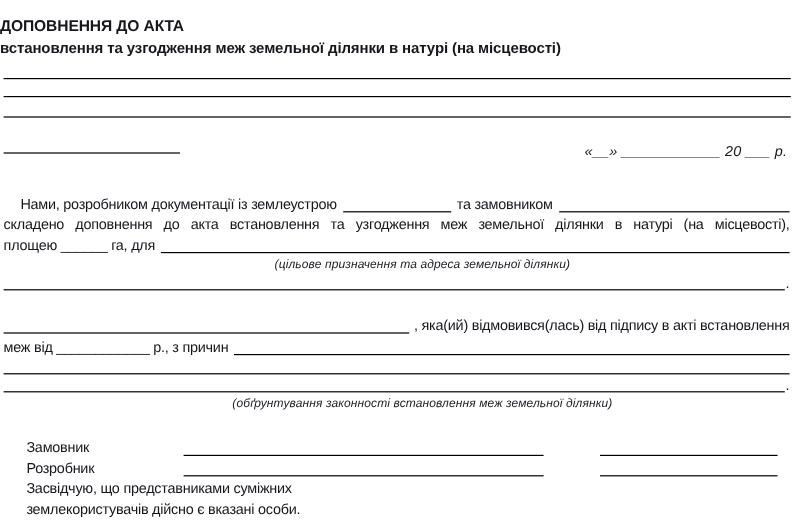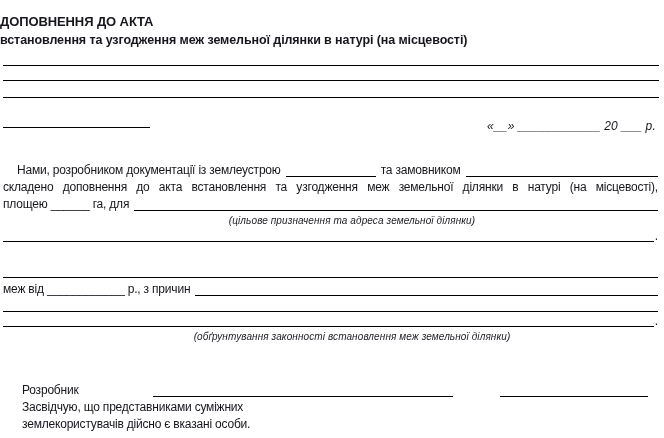--- a/index.html
+++ b/index.html
@@ -96,32 +96,38 @@
   </div>
   <div class="caption caption-1">(цільове призначення та адреса земельної ділянки)</div>
 
   <div class="row period-r1">
     <span class="fill"></span>
     <span class="period">.</span>
   </div>
 
   <div class="row p2-r2">
     <span class="fill"></span>
+    <span class="txt">, яка(ий) відмовився(лась) від підпису в акті встановлення</span>
   </div>
   <div class="row p2-r3">
     <span class="txt">меж від ____________ р., з причин</span>
     <span class="fill"></span>
   </div>
   <div class="blank-full"></div>
   <div class="row period-r2">
     <span class="fill"></span>
     <span class="period">.</span>
   </div>
   <div class="caption caption-2">(обґрунтування законності встановлення меж земельної ділянки)</div>
 
+  <div class="sig-row r1">
+    <span class="sig-label">Замовник</span>
+    <span class="sig-line-mid"></span>
+    <span class="sig-line-right"></span>
+  </div>
   <div class="sig-row r2">
     <span class="sig-label">Розробник</span>
     <span class="sig-line-mid"></span>
     <span class="sig-line-right"></span>
   </div>
   <div class="attest attest-1">Засвідчую, що представниками суміжних</div>
   <div class="attest attest-2">землекористувачів дійсно є вказані особи.</div>
 
 </div>
 

